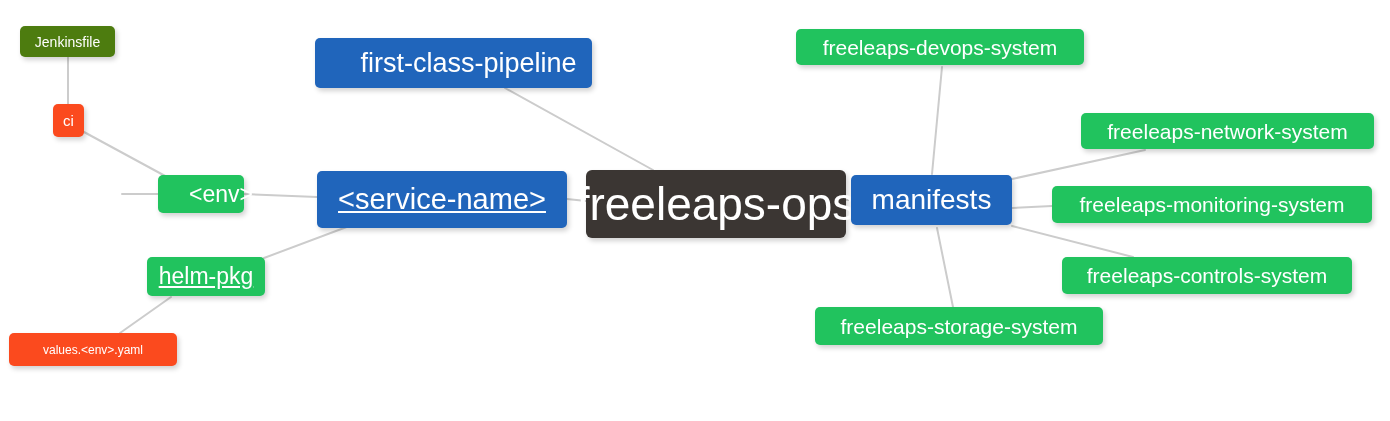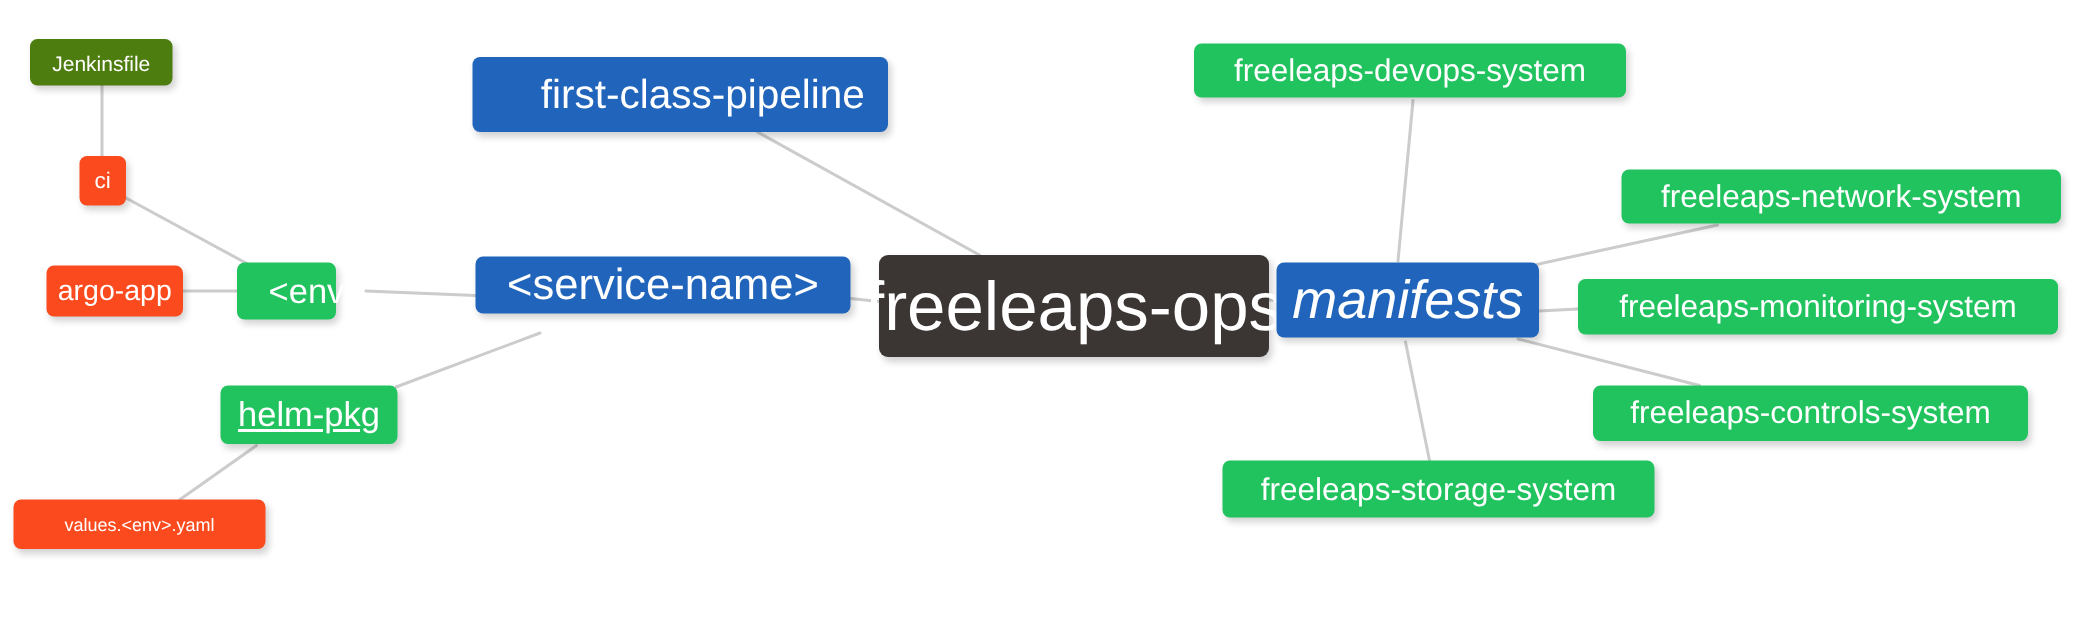--- a/index.html
+++ b/index.html
@@ -39,27 +39,27 @@
     white-space: nowrap;
     cursor: pointer;
     box-sizing: border-box;
     line-height: 1;
     user-select: none;
   }
   
   .n-jenkinsfile        { left:20px;   top:26px;  width:95px;  height:31px; font-size:14px; }
   .n-ci                 { left:53px;   top:104px; width:31px;  height:33px; font-size:15px; }
   .n-argo-app           { left:31px;   top:177px; width:91px;  height:34px; font-size:19px; }
-  .n-env                { left:158px;  top:175px; width:66px;  height:38px; font-size:23px;padding-left:40px; }
+  .n-env                { left:158px;  top:175px; width:86px;  height:38px; font-size:23px;padding-left:40px; }
   .n-helm-pkg           { left:147px;  top:257px; width:118px; height:39px; font-size:23px; }
   .n-values-env-yaml    { left:9px;    top:333px; width:168px; height:33px; font-size:12px; }
   .n-first-class-pipeline { left:315px; top:38px; width:277px; height:50px; font-size:27px; }
-  .n-service-name       { left:317px;  top:171px; width:250px; height:38px; font-size:29px; }
+  .n-service-name       { left:317px;  top:171px; width:250px; height:57px; font-size:29px;text-decoration:underline; }
   .n-freeleaps-ops      { left:586px;  top:170px; width:260px; height:68px; font-size:46px; border-radius:6px; }
-  .n-manifests          { left:851px;  top:175px; width:175px; height:50px; font-size:36px;font-style:italic; }
+  .n-manifests          { left:851px;  top:175px; width:161px; height:50px; font-size:28px; }
   .n-devops-system      { left:796px;  top:29px;  width:288px; height:36px; font-size:21px; }
   .n-network-system     { left:1055px; top:113px; width:293px; height:36px; font-size:21px;margin-left:26px; }
   .n-monitoring-system  { left:1052px; top:186px; width:320px; height:37px; font-size:21px; }
   .n-controls-system    { left:1062px; top:257px; width:290px; height:37px; font-size:21px; }
   .n-storage-system     { left:815px;  top:307px; width:288px; height:38px; font-size:21px; }
 </style>
 </head>
 <body>
 
 <div class="canvas">
@@ -78,21 +78,20 @@
     <line x1="1012" y1="179" x2="1145" y2="150" style="stroke: rgb(204, 204, 204);"></line>
     <line x1="1012" y1="208" x2="1052" y2="206" style="stroke: rgb(204, 204, 204);"></line>
     <line x1="1012" y1="226" x2="1133" y2="257" style="stroke: rgb(204, 204, 204);"></line>
     <line x1="937" y1="228" x2="953" y2="307" style="stroke: rgb(204, 204, 204);"></line>
   </svg>
 
   <div class="node n-jenkinsfile" style="background-color: #4d7c0f;">Jenkinsfile</div>
 
   <div class="node n-ci" style="background-color: rgb(251, 74, 30);">ci</div>
 
-  <div class="node n-argo-app" style="background-color: rgb(251, 74, 30);">argo-app</div>
 
   <div class="node n-env" style="background-color: rgb(33, 195, 94);">&lt;env&gt;</div>
 
   <div class="node n-helm-pkg" style="background-color: rgb(33, 195, 94); text-decoration: underline;">helm-pkg</div>
 
   <div class="node n-values-env-yaml" style="background-color: rgb(251, 74, 30);">values.&lt;env&gt;.yaml</div>
 
   <div class="node n-first-class-pipeline" style="background-color: rgb(32, 101, 187); padding-left: 30px;">first-class-pipeline</div>
 
   <div class="node n-service-name" style="background-color: rgb(32, 101, 187);">&lt;service-name&gt;</div>

